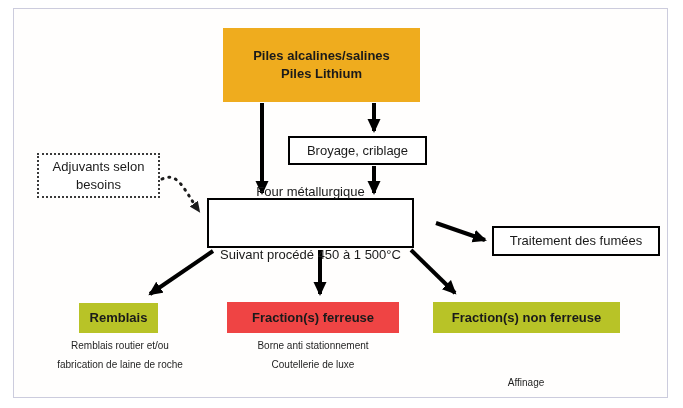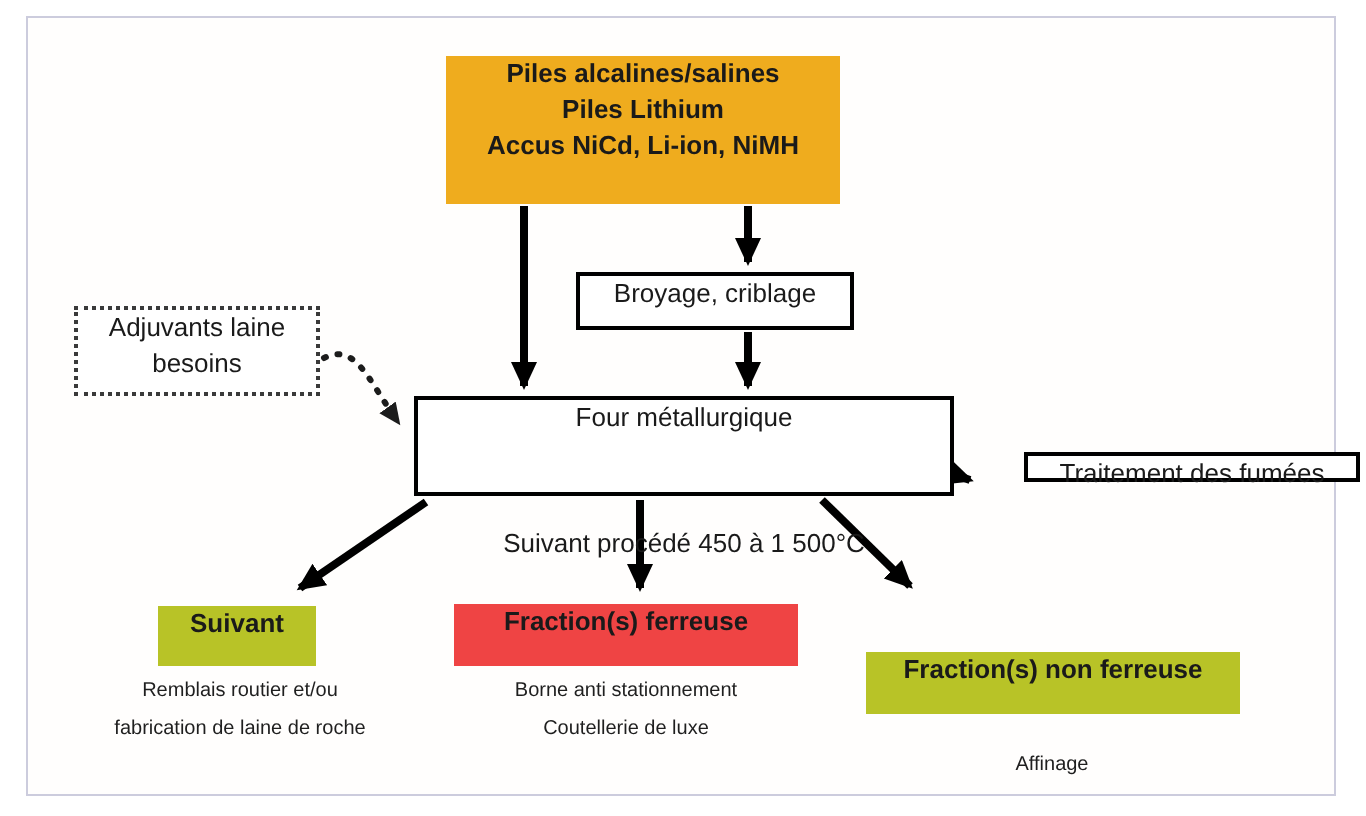--- a/index.html
+++ b/index.html
@@ -17,20 +17,21 @@
     width: 653px; height: 388px;
     border: 1px solid #ccccdd;
     background: #fffefd;
   }
   .node {
     position: absolute;
     box-sizing: border-box;
     display: flex;
     flex-direction: column;
     align-items: center;
+    justify-content: center;
     text-align: center;
     font-size: 13px;
     line-height: 18px;
   }
   .node .ln { display: block; }
   .filled { font-weight: bold; border: none; }
   .outlined { background: #ffffff; border: 2px solid #000000; }
   .dotted { background: #ffffff; border: 2px dotted #3a3a3a; }
   .note {
     position: absolute;
@@ -68,55 +69,54 @@
   <line x1="436" y1="223" x2="485" y2="240" marker-end="url(#ah)"></line>
   <line x1="213" y1="251" x2="150" y2="294" marker-end="url(#ah)"></line>
   <line x1="320" y1="250" x2="320" y2="294" marker-end="url(#ah)"></line>
   <line x1="411" y1="250" x2="455" y2="293" marker-end="url(#ah)"></line>
   <path class="dotted-arrow" d="M162,179 C178,171 184,190 199,211" marker-end="url(#ah-small)"></path>
 </svg>
 
 <div class="node filled" style="left: 223px; top: 28px; width: 197px; height: 74px; background: rgb(239, 172, 30);">
   <span class="ln">Piles alcalines/salines</span>
   <span class="ln">Piles Lithium</span>
-  <span class="ln">Accus NiCd, Li-ion, NiMH</span>
 </div>
 
 <div class="node outlined" style="left:288px; top:136px; width:139px; height:29px;">
   <span class="ln">Broyage, criblage</span>
 </div>
 
 <div class="node dotted" style="left:37px; top:153px; width:123px; height:45px;">
-  <span class="ln">Adjuvants laine</span>
+  <span class="ln">Adjuvants selon</span>
   <span class="ln">besoins</span>
 </div>
 
-<div class="node outlined" style="left:207px; top:198px; width:270px; height:50px;gap:45px;">
+<div class="node outlined" style="left:207px; top:198px; width:207px; height:50px;gap:45px;">
   <span class="ln">Four métallurgique</span>
   <span class="ln">Suivant procédé 450 à 1 500°C</span>
 </div>
 
-<div class="node outlined" style="left:512px; top:226px; width:168px; height:15px;">
+<div class="node outlined" style="left:492px; top:226px; width:168px; height:30px;">
   <span class="ln">Traitement des fumées</span>
 </div>
 
 <div class="node filled" style="left: 79px; top: 303px; width: 79px; height: 30px; background: rgb(184, 195, 39);">
-  <span class="ln">Suivant</span>
+  <span class="ln">Remblais</span>
 </div>
 <div class="note" style="left:10px; top:336px; width:220px;">
   <span class="ln" style="display:block">Remblais routier et/ou</span>
   <span class="ln" style="display:block">fabrication de laine de roche</span>
 </div>
 
 <div class="node filled" style="left: 227px; top: 302px; width: 172px; height: 31px; background: #ef4444;">
   <span class="ln">Fraction(s) ferreuse</span>
 </div>
 <div class="note" style="left:203px; top:336px; width:220px;">
   <span class="ln" style="display:block">Borne anti stationnement</span>
   <span class="ln" style="display:block">Coutellerie de luxe</span>
 </div>
 
-<div class="node filled" style="left: 433px; top: 302px; width: 187px; height: 31px; background: rgb(184, 195, 39); margin-top: 24px;">
+<div class="node filled" style="left: 433px; top: 302px; width: 187px; height: 31px; background: rgb(184, 195, 39);">
   <span class="ln">Fraction(s) non ferreuse</span>
 </div>
 <div class="note" style="left:426px; top:325px; width:200px;margin-top:48px;">
   <span class="ln" style="display:block">Affinage</span>
 </div>
 
 </body></html>

